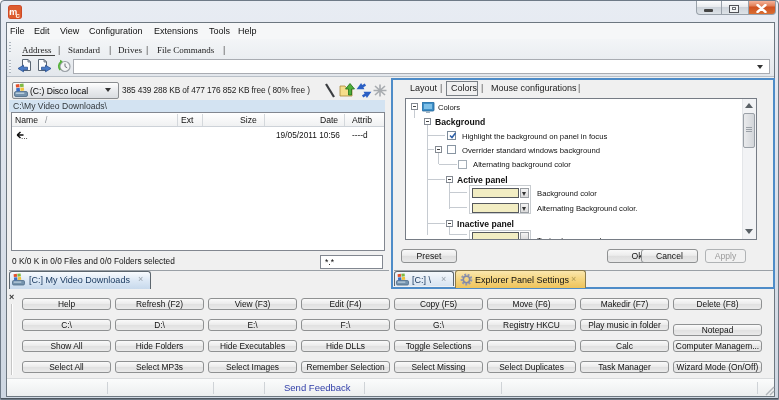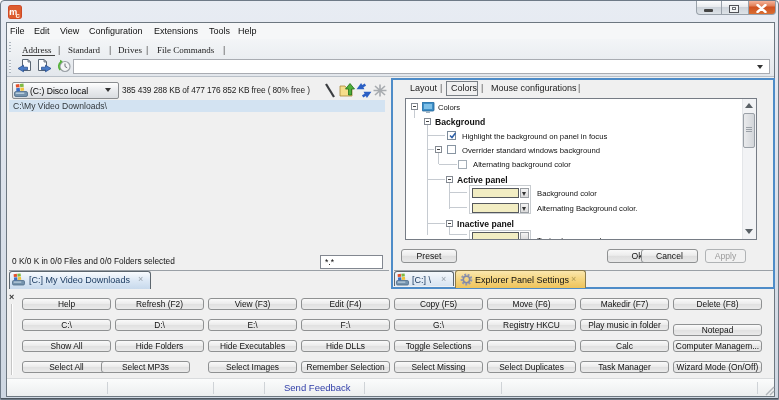--- a/index.html
+++ b/index.html
@@ -153,20 +153,39 @@
   </svg>
   <svg class="abs" style="left:354px;top:82px" width="18" height="15">
     <path d="M8 0.5 L1 4 L8 7.5 L8 5.3 L11 5.3 L11 2.7 L8 2.7 Z" fill="#2b5fc4" transform="rotate(-28 6 4)"></path>
     <path d="M10 7.5 L17 11 L10 14.5 L10 12.3 L7 12.3 L7 9.7 L10 9.7 Z" fill="#2b5fc4" transform="rotate(-28 12 11)"></path>
   </svg>
   <svg class="abs" style="left:372px;top:83px" width="14" height="13">
     <path d="M2 2 L12 11 M12 2 L2 11 M7 0.5 L7 12.5 M0.5 6.5 L13.5 6.5" stroke="#a7abaf" stroke-width="1.6"></path>
   </svg>
   <div class="abs" id="pathbar"></div>
   <div class="abs" id="pathtext">C:\My Video Downloads\</div>
+  <div class="abs" id="listbox">
+    <div class="abs" id="lheader"></div>
+    <div class="abs hlabel" style="left:3px">Name</div>
+    <div class="abs hlabel" style="left:33px;color:#8a8f94">/</div>
+    <div class="abs hsep" style="left:165px"></div>
+    <div class="abs hlabel" style="left:169px">Ext</div>
+    <div class="abs hsep" style="left:190px"></div>
+    <div class="abs hlabel" style="left:228px">Size</div>
+    <div class="abs hsep" style="left:252px"></div>
+    <div class="abs hlabel" style="left:308px">Date</div>
+    <div class="abs hsep" style="left:332px"></div>
+    <div class="abs hlabel" style="left:340px">Attrib</div>
+    <svg class="abs" style="left:3px;top:18px" width="10" height="9">
+      <path d="M8.5 4 L2 4 M2.2 4 L5.5 1 M2.2 4 L5.5 7" stroke="#111" stroke-width="1.5"></path>
+    </svg>
+    <div class="abs cell" style="left:9px;top:18px;color:#333">...</div>
+    <div class="abs cell" style="left:264px;top:17px">19/05/2011 10:56</div>
+    <div class="abs cell" style="left:340px;top:17px">----d</div>
+  </div>
   <div class="abs cell" style="left:11px;top:255px">0 K/0 K in 0/0 Files and 0/0 Folders selected</div>
   <div class="abs" id="filterbox"></div>
   <div class="abs" style="left:324px;top:256px;font-size:8.6px">*.*</div>
   <div class="abs" id="ltabline"></div>
   <div class="abs" id="ltab"></div>
   <svg class="abs" style="left:11px;top:272px" width="14" height="13">
     <rect x="0.5" y="7.5" width="12" height="4.5" rx="1.2" fill="#7593ad" stroke="#4c6a86" stroke-width="0.8"></rect>
     <rect x="1.5" y="8.4" width="8" height="1.4" rx="0.7" fill="#b8cddd"></rect>
     <g transform="rotate(-6 5.5 3.5)">
       <rect x="1.8" y="0.8" width="3.3" height="2.9" fill="#e4512c"></rect>
@@ -306,21 +325,21 @@
   <div class="gbtn" style="left:672px;top:323px">Notepad</div>
   <div class="gbtn" style="left:21px;top:339px">Show All</div>
   <div class="gbtn" style="left:114px;top:339px">Hide Folders</div>
   <div class="gbtn" style="left:207px;top:339px">Hide Executables</div>
   <div class="gbtn" style="left:300px;top:339px">Hide DLLs</div>
   <div class="gbtn" style="left:393px;top:339px">Toggle Selections</div>
   <div class="gbtn" style="left:486px;top:339px"></div>
   <div class="gbtn" style="left:579px;top:339px">Calc</div>
   <div class="gbtn" style="left:672px;top:339px">Computer Managem...</div>
   <div class="gbtn" style="left:21px;top:360px">Select All</div>
-  <div class="gbtn" style="left:100px;top:360px">Select MP3s</div>
+  <div class="gbtn" style="left:114px;top:360px">Select MP3s</div>
   <div class="gbtn" style="left:207px;top:360px">Select Images</div>
   <div class="gbtn" style="left:300px;top:360px">Remember Selection</div>
   <div class="gbtn" style="left:393px;top:360px">Select Missing</div>
   <div class="gbtn" style="left:486px;top:360px">Select Duplicates</div>
   <div class="gbtn" style="left:579px;top:360px">Task Manager</div>
   <div class="gbtn" style="left:672px;top:360px">Wizard Mode (On/Off)</div>
   </div>
 
   <div class="abs" id="statusbar">
     <div class="abs sdiv" style="left:100px"></div>

